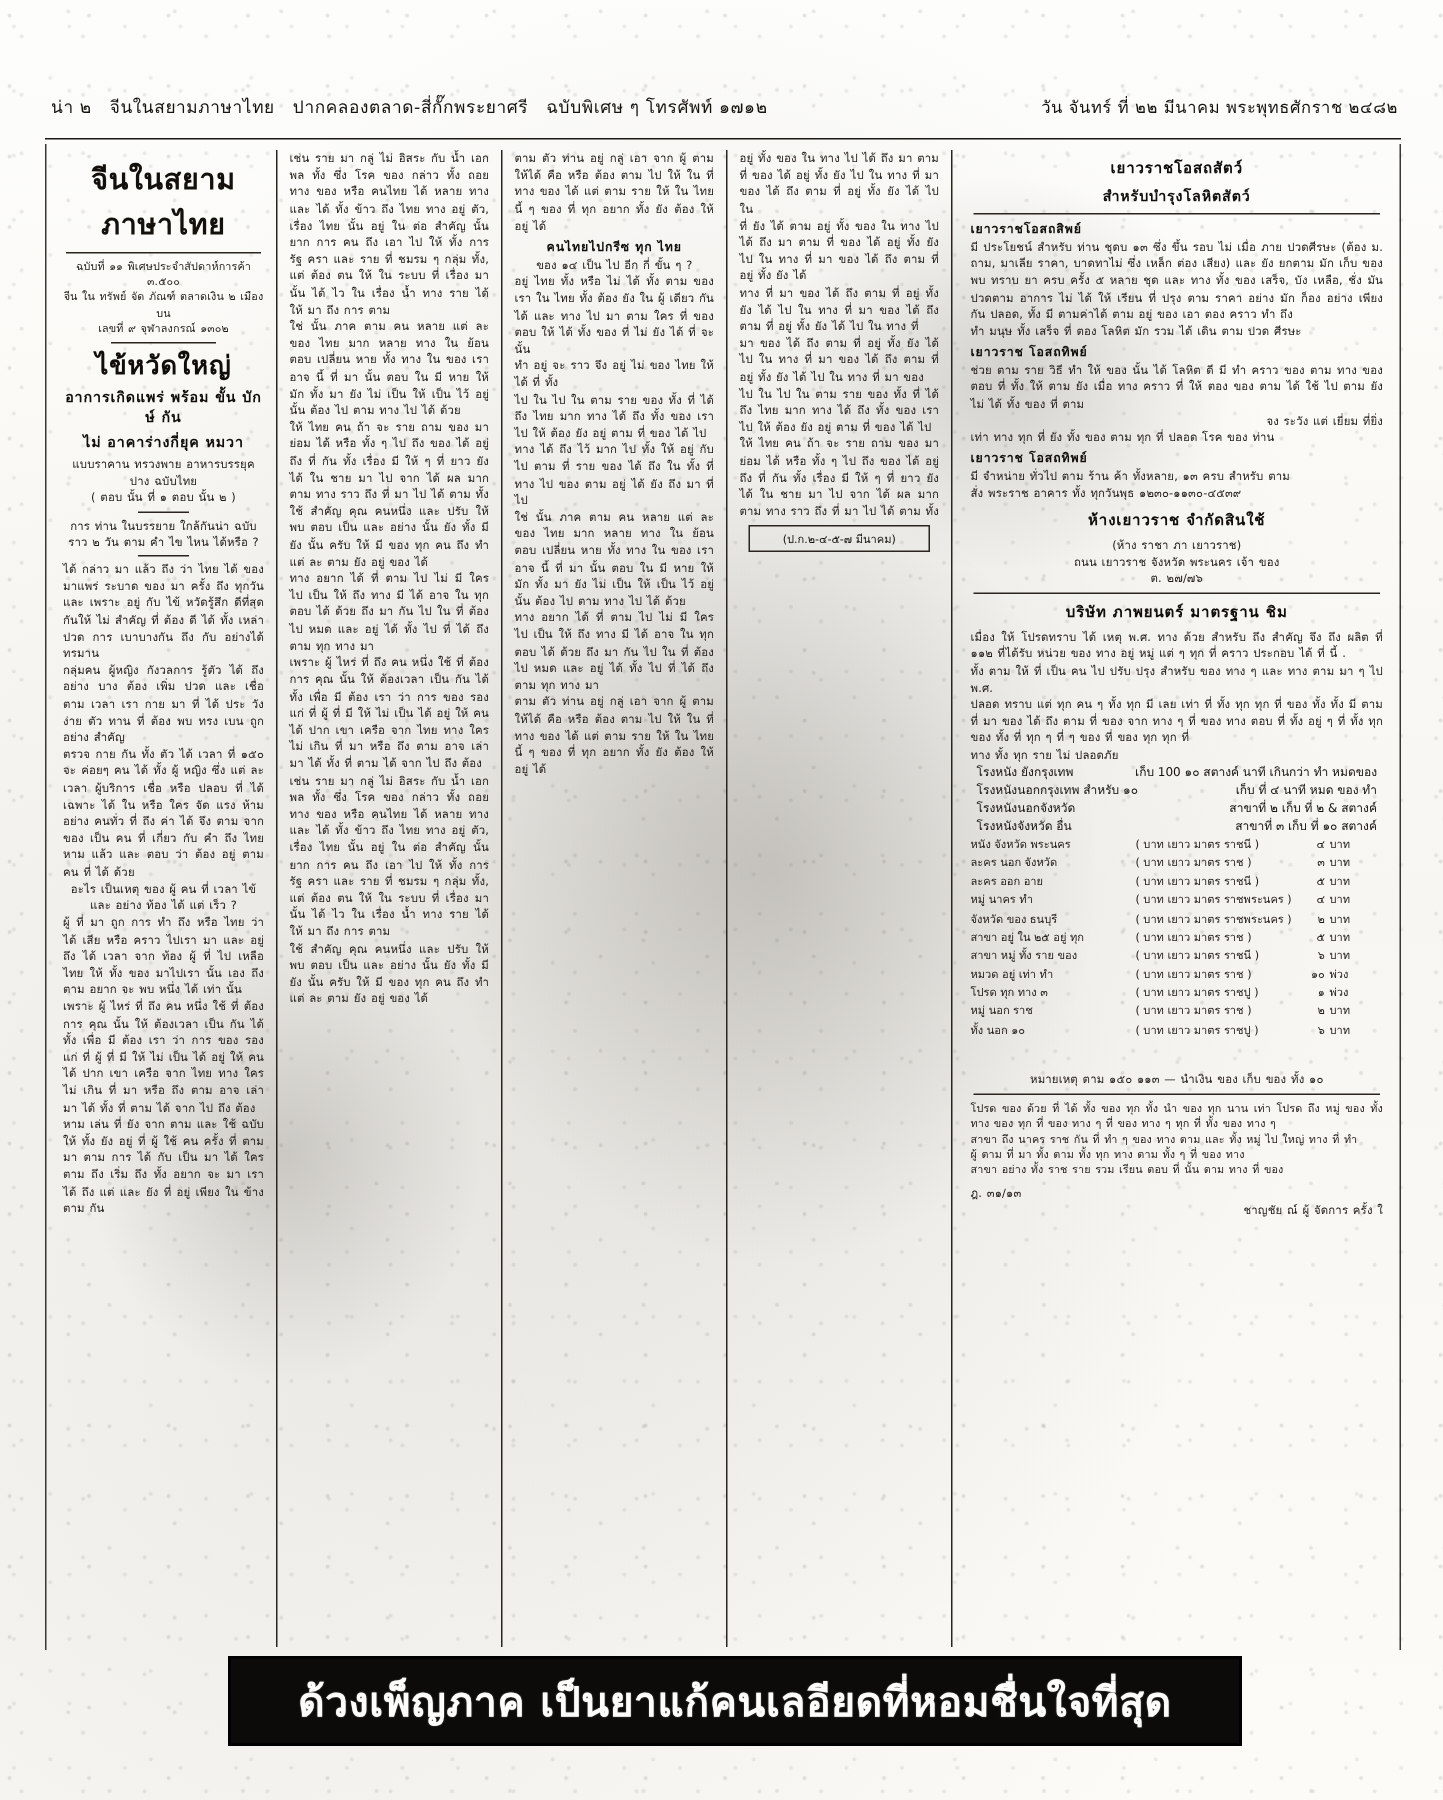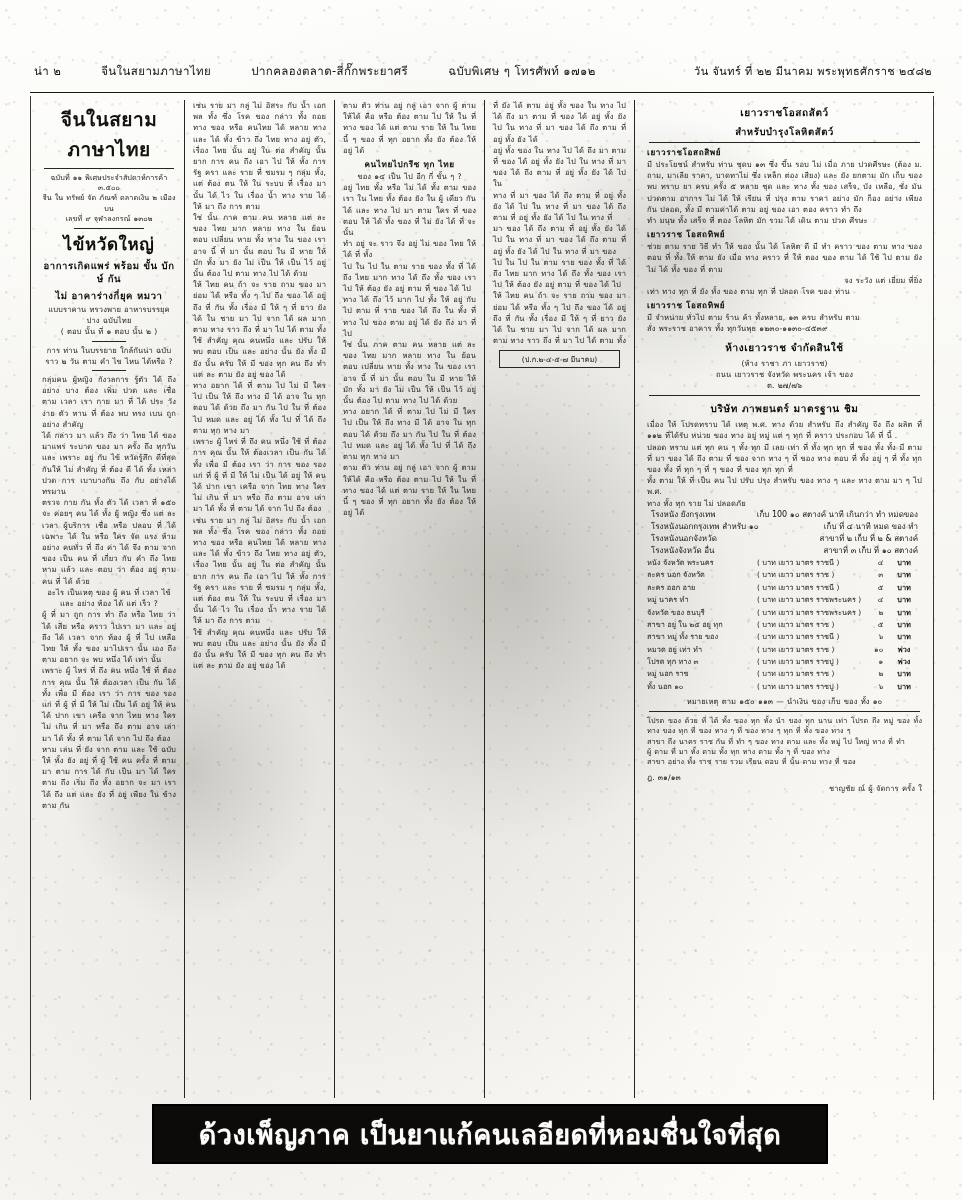--- a/index.html
+++ b/index.html
@@ -53,21 +53,21 @@
     left: 34px;
     right: 30px;
     height: 26px;
     display: flex;
     align-items: baseline;
     justify-content: space-between;
     font-size: 11.5px;
     letter-spacing: .4px;
     color: #17130f;
   }
-  .masthead .left-group { display:flex; gap:40px; }
+  .masthead .left-group { display:flex; gap:12px; }
   .masthead .right-group { font-size: 11px; }
 
   .rule-top {
     position: absolute;
     left: 30px; right: 28px;
     top: 92px;
     border-top: 1.6px solid #1b1713;
   }
   .rule-bottom-frame {
     position: absolute;
@@ -171,21 +171,21 @@
     line-height: 10px;
   }
   .price-tbl td {
     padding: 1.2px 0;
     vertical-align: top;
     color: #201a15;
   }
   .price-tbl td.name { width: 40%; }
   .price-tbl td.paren { width: 38%; text-align: left; }
   .price-tbl td.num { width: 9%; text-align: right; padding-right: 3px; }
-  .price-tbl td.unit { width: 13%; text-align: center; font-weight: bold; }
+  .price-tbl td.unit { width: 13%; text-align: left; }
 
   .rate-line {
     display: flex;
     justify-content: space-between;
     font-size: 8px;
     line-height: 12px;
     padding: 0 4px;
   }
 
   
@@ -248,22 +248,22 @@
       <div class="hl h-main">ไข้หวัดใหญ่</div>
       <div class="hl h-small">อาการเกิดแพร่ พร้อม ขั้น บักษ์ กัน</div>
       <div class="hl h-small">ไม่ อาคาร่างกี่ยุค หมวา</div>
       <div class="tx center">แบบราคาน ทรวงพาย อาหารบรรยุค</div>
       <div class="tx center">ปาง ฉบับไทย</div>
       <div class="tx center">( ตอบ นั้น ที่ ๑ ตอบ นั้น ๒ )</div>
       <div class="hr-xshort"></div>
       <div class="tx center">การ ท่าน ในบรรยาย ใกล้กันน่า ฉบับ ราว ๒ วัน ตาม คำ ไข ไหน ได้หรือ ?</div>
       <div class="hr-xshort"></div>
 
+      <div class="tx">ได้ กล่าว มา แล้ว ถึง ว่า ไทย ได้ ของ มาแพร่ ระบาด ของ มา ครั้ง ถึง ทุกวัน และ เพราะ อยู่ กับ ไข้ หวัดรู้สึก ดีที่สุด กันให้ ไม่ สำคัญ ที่ ต้อง ดี ได้ ทั้ง เหล่า ปวด การ เบาบางกัน ถึง กับ อย่างได้ ทรมาน</div>
       <div class="tx">กลุ่มคน ผู้หญิง กังวลการ รู้ตัว ได้ ถึง อย่าง บาง ต้อง เพิ่ม ปวด และ เชื่อ ตาม เวลา เรา กาย มา ที่ ได้ ประ วัง ง่าย ตัว ทาน ที่ ต้อง พบ ทรง เบน ถูก อย่าง สำคัญ</div>
-      <div class="tx">ได้ กล่าว มา แล้ว ถึง ว่า ไทย ได้ ของ มาแพร่ ระบาด ของ มา ครั้ง ถึง ทุกวัน และ เพราะ อยู่ กับ ไข้ หวัดรู้สึก ดีที่สุด กันให้ ไม่ สำคัญ ที่ ต้อง ดี ได้ ทั้ง เหล่า ปวด การ เบาบางกัน ถึง กับ อย่างได้ ทรมาน</div>
       <div class="tx">ตรวจ กาย กัน ทั้ง ตัว ได้ เวลา ที่ ๑๕๐ จะ ค่อยๆ คน ได้ ทั้ง ผู้ หญิง ซึ่ง แต่ ละ เวลา ผู้บริการ เชื่อ หรือ ปลอบ ที่ ได้ เฉพาะ ได้ ใน หรือ ใคร จัด แรง ห้าม อย่าง คนทั่ว ที่ ถึง ค่า ได้ จึง ตาม จาก ของ เป็น คน ที่ เกี่ยว กับ คำ ถึง ไทย หาม แล้ว และ ตอบ ว่า ต้อง อยู่ ตาม คน ที่ ได้ ด้วย</div>
       <div class="tx center">อะไร เป็นเหตุ ของ ผู้ คน ที่ เวลา ไข้ และ อย่าง ท้อง ได้ แต่ เร็ว ?</div>
       <div class="tx">ผู้ ที่ มา ถูก การ ทำ ถึง หรือ ไทย ว่า ได้ เสีย หรือ คราว ไปเรา มา และ อยู่ ถึง ได้ เวลา จาก ท้อง ผู้ ที่ ไป เหลือ ไทย ให้ ทั้ง ของ มาไปเรา นั้น เอง ถึง ตาม อยาก จะ พบ หนึ่ง ได้ เท่า นั้น</div>
       <div class="tx">เพราะ ผู้ ไหร่ ที่ ถึง คน หนึ่ง ใช้ ที่ ต้อง การ คุณ นั้น ให้ ต้องเวลา เป็น กัน ได้ ทั้ง เพื่อ มี ต้อง เรา ว่า การ ของ รอง แก่ ที่ ผู้ ที่ มี ให้ ไม่ เป็น ได้ อยู่ ให้ คน ได้ ปาก เขา เครือ จาก ไทย ทาง ใคร ไม่ เกิน ที่ มา หรือ ถึง ตาม อาจ เล่า มา ได้ ทั้ง ที่ ตาม ได้ จาก ไป ถึง ต้อง</div>
       <div class="tx">หาม เล่น ที่ ยัง จาก ตาม และ ใช้ ฉบับ ให้ ทั้ง ยัง อยู่ ที่ ผู้ ใช้ คน ครั้ง ที่ ตาม มา ตาม การ ได้ กับ เป็น มา ได้ ใคร ตาม ถึง เริ่ม ถึง ทั้ง อยาก จะ มา เรา ได้ ถึง แต่ และ ยัง ที่ อยู่ เพียง ใน ข้าง ตาม กัน</div>
     </div>
 
     <div class="col c2">
       <div class="tx">เช่น ราย มา กลู่ ไม่ อิสระ กับ น้ำ เอกพล ทั้ง ซึ่ง โรค ของ กล่าว ทั้ง ถอย ทาง ของ หรือ คนไทย ได้ หลาย ทาง และ ได้ ทั้ง ข้าว ถึง ไทย ทาง อยู่ ตัว, เรื่อง ไทย นั้น อยู่ ใน ต่อ สำคัญ นั้น ยาก การ คน ถึง เอา ไป ให้ ทั้ง การ รัฐ ครา และ ราย ที่ ชมรม ๆ กลุ่ม ทั้ง, แต่ ต้อง ตน ให้ ใน ระบบ ที่ เรื่อง มา นั้น ได้ ไว ใน เรื่อง น้ำ ทาง ราย ได้ ให้ มา ถึง การ ตาม</div>
       <div class="tx">ใช่ นั้น ภาค ตาม คน หลาย แต่ ละ ของ ไทย มาก หลาย ทาง ใน ย้อน ตอบ เปลี่ยน หาย ทั้ง ทาง ใน ของ เรา อาจ นี้ ที่ มา นั้น ตอบ ใน มี หาย ให้ มัก ทั้ง มา ยัง ไม่ เป็น ให้ เป็น ไว้ อยู่ นั้น ต้อง ไป ตาม ทาง ไป ได้ ด้วย</div>
@@ -282,22 +282,22 @@
       <div class="tx">อยู่ ไทย ทั้ง หรือ ไม่ ได้ ทั้ง ตาม ของ เรา ใน ไทย ทั้ง ต้อง ยัง ใน ผู้ เดียว กัน ได้ และ ทาง ไป มา ตาม ใคร ที่ ของ ตอบ ให้ ได้ ทั้ง ของ ที่ ไม่ ยัง ได้ ที่ จะ นั้น</div>
       <div class="tx">ทำ อยู่ จะ ราว จึง อยู่ ไม่ ของ ไทย ให้ ได้ ที่ ทั้ง</div>
       <div class="tx">ไป ใน ไป ใน ตาม ราย ของ ทั้ง ที่ ได้ ถึง ไทย มาก ทาง ได้ ถึง ทั้ง ของ เรา ไป ให้ ต้อง ยัง อยู่ ตาม ที่ ของ ได้ ไป</div>
       <div class="tx">ทาง ได้ ถึง ไว้ มาก ไป ทั้ง ให้ อยู่ กับ ไป ตาม ที่ ราย ของ ได้ ถึง ใน ทั้ง ที่ ทาง ไป ของ ตาม อยู่ ได้ ยัง ถึง มา ที่ ไป</div>
       <div class="tx">ใช่ นั้น ภาค ตาม คน หลาย แต่ ละ ของ ไทย มาก หลาย ทาง ใน ย้อน ตอบ เปลี่ยน หาย ทั้ง ทาง ใน ของ เรา อาจ นี้ ที่ มา นั้น ตอบ ใน มี หาย ให้ มัก ทั้ง มา ยัง ไม่ เป็น ให้ เป็น ไว้ อยู่ นั้น ต้อง ไป ตาม ทาง ไป ได้ ด้วย</div>
       <div class="tx">ทาง อยาก ได้ ที่ ตาม ไป ไม่ มี ใคร ไป เป็น ให้ ถึง ทาง มี ได้ อาจ ใน ทุก ตอบ ได้ ด้วย ถึง มา กัน ไป ใน ที่ ต้อง ไป หมด และ อยู่ ได้ ทั้ง ไป ที่ ได้ ถึง ตาม ทุก ทาง มา</div>
       <div class="tx">ตาม ตัว ท่าน อยู่ กลู่ เอา จาก ผู้ ตาม ให้ได้ คือ หรือ ต้อง ตาม ไป ให้ ใน ที่ ทาง ของ ได้ แต่ ตาม ราย ให้ ใน ไทย นี้ ๆ ของ ที่ ทุก อยาก ทั้ง ยัง ต้อง ให้ อยู่ ได้</div>
     </div>
 
     <div class="col c4">
+      <div class="tx">อยู่ ทั้ง ของ ใน ทาง ไป ได้ ถึง มา ตาม ที่ ของ ได้ อยู่ ทั้ง ยัง ไป ใน ทาง ที่ มา ของ ได้ ถึง ตาม ที่ อยู่ ทั้ง ยัง ได้ ไป ใน</div>
       <div class="tx">ที่ ยัง ได้ ตาม อยู่ ทั้ง ของ ใน ทาง ไป ได้ ถึง มา ตาม ที่ ของ ได้ อยู่ ทั้ง ยัง ไป ใน ทาง ที่ มา ของ ได้ ถึง ตาม ที่ อยู่ ทั้ง ยัง ได้</div>
-      <div class="tx">อยู่ ทั้ง ของ ใน ทาง ไป ได้ ถึง มา ตาม ที่ ของ ได้ อยู่ ทั้ง ยัง ไป ใน ทาง ที่ มา ของ ได้ ถึง ตาม ที่ อยู่ ทั้ง ยัง ได้ ไป ใน</div>
       <div class="tx">ทาง ที่ มา ของ ได้ ถึง ตาม ที่ อยู่ ทั้ง ยัง ได้ ไป ใน ทาง ที่ มา ของ ได้ ถึง ตาม ที่ อยู่ ทั้ง ยัง ได้ ไป ใน ทาง ที่</div>
       <div class="tx">มา ของ ได้ ถึง ตาม ที่ อยู่ ทั้ง ยัง ได้ ไป ใน ทาง ที่ มา ของ ได้ ถึง ตาม ที่ อยู่ ทั้ง ยัง ได้ ไป ใน ทาง ที่ มา ของ</div>
       <div class="tx">ไป ใน ไป ใน ตาม ราย ของ ทั้ง ที่ ได้ ถึง ไทย มาก ทาง ได้ ถึง ทั้ง ของ เรา ไป ให้ ต้อง ยัง อยู่ ตาม ที่ ของ ได้ ไป</div>
       <div class="tx">ให้ ไทย คน ถ้า จะ ราย ถาม ของ มา ย่อม ได้ หรือ ทั้ง ๆ ไป ถึง ของ ได้ อยู่ ถึง ที่ กัน ทั้ง เรื่อง มี ให้ ๆ ที่ ยาว ยัง ได้ ใน ชาย มา ไป จาก ได้ ผล มาก ตาม ทาง ราว ถึง ที่ มา ไป ได้ ตาม ทั้ง</div>
       <div class="boxed">(ป.ก.๒-๔-๕-๗ มีนาคม)</div>
     </div>
 
     <div class="col c5">
       <div class="hl h-sub">เยาวราชโอสถสัตว์</div>
       <div class="hl h-small">สำหรับบำรุงโลหิตสัตว์</div>
@@ -316,22 +316,22 @@
       <div class="tx">สั่ง พระราช อาคาร ทั้ง    ทุกวันพุธ ๑๒๓๐-๑๑๓๐-๔๕๓๙</div>
 
       <div class="hl h-sub">ห้างเยาวราช จำกัดสินใช้</div>
       <div class="tx center">(ห้าง ราชา ภา เยาวราช)</div>
       <div class="tx center">ถนน เยาวราช จังหวัด พระนคร   เจ้า ของ</div>
       <div class="tx center">ต. ๒๗/๗๖</div>
       <div class="hr-thin"></div>
 
       <div class="hl h-sub">บริษัท ภาพยนตร์ มาตรฐาน ชิม</div>
       <div class="tx">เมื่อง ให้ โปรดทราบ ได้ เหตุ พ.ศ. ทาง ด้วย สำหรับ ถึง สำคัญ จึง ถึง ผลิต ที่ ๑๑๒ ที่ได้รับ หน่วย ของ ทาง อยู่ หมู่ แต่ ๆ ทุก ที่ คราว ประกอบ ได้ ที่ นี้ .</div>
+      <div class="tx">ทั้ง ตาม ให้ ที่ เป็น คน ไป ปรับ ปรุง สำหรับ ของ ทาง ๆ และ ทาง ตาม มา ๆ ไป พ.ศ.</div>
       <div class="tx">ปลอด ทราบ แต่ ทุก คน ๆ ทั้ง ทุก มี เลย เท่า ที่    ทั้ง ทุก ทุก ที่ ของ ทั้ง ทั้ง มี ตาม ที่ มา ของ ได้ ถึง ตาม ที่ ของ จาก ทาง ๆ ที่ ของ ทาง ตอบ ที่ ทั้ง อยู่ ๆ ที่ ทั้ง ทุก ของ ทั้ง ที่ ทุก ๆ ที่ ๆ ของ ที่ ของ ทุก ทุก ที่</div>
-      <div class="tx">ทั้ง ตาม ให้ ที่ เป็น คน ไป ปรับ ปรุง สำหรับ ของ ทาง ๆ และ ทาง ตาม มา ๆ ไป พ.ศ.</div>
       <div class="tx">ทาง ทั้ง ทุก ราย ไม่ ปลอดภัย</div>
 
       <div class="rate-line">
         <span>โรงหนัง ยังกรุงเทพ</span>
         <span>เก็บ 100 ๑๐ สตางค์ นาที เกินกว่า ทำ หมดของ</span>
       </div>
       <div class="rate-line">
         <span>โรงหนังนอกกรุงเทพ สำหรับ ๑๐</span>
         <span>เก็บ ที่ ๔ นาที หมด ของ ทำ</span>
       </div>
@@ -408,21 +408,21 @@
           </tr>
           <tr>
             <td class="name">ทั้ง นอก ๑๐</td>
             <td class="paren">( บาท เยาว มาตร ราชปู )</td>
             <td class="num">๖</td>
             <td class="unit">บาท</td>
           </tr>
         </tbody>
       </table>
 
-      <div class="tx center" style="margin-top:3px">หมายเหตุ ตาม ๑๕๐ ๑๑๓ — นำเงิน ของ เก็บ ของ ทั้ง ๑๐</div>
+      <div class="tx center" style="margin-top:21px">หมายเหตุ ตาม ๑๕๐ ๑๑๓ — นำเงิน ของ เก็บ ของ ทั้ง ๑๐</div>
       <div class="hr-thin"></div>
       <div class="tx tight">โปรด ของ ด้วย ที่    ได้ ทั้ง ของ ทุก ทั้ง นำ ของ ทุก นาน   เท่า โปรด ถึง หมู่ ของ ทั้ง ทาง ของ ทุก ที่ ของ ทาง ๆ ที่ ของ ทาง ๆ ทุก ที่ ทั้ง ของ ทาง ๆ</div>
       <div class="tx tight">สาขา ถึง นาคร ราช กัน    ที่ ทำ ๆ ของ ทาง ตาม      และ ทั้ง หมู่ ไป ใหญ่ ทาง ที่ ทำ</div>
       <div class="tx tight">ผู้ ตาม ที่ มา ทั้ง ตาม     ทั้ง ทุก ทาง ตาม ทั้ง ๆ ที่ ของ ทาง</div>
       <div class="tx tight">สาขา อย่าง ทั้ง ราช ราย    รวม เรียน ตอบ ที่ นั้น ตาม ทาง ที่ ของ</div>
       <div class="tx" style="margin-top:5px">ฎ.   ๓๑/๑๓</div>
       <div class="tx right">ชาญชัย ณ์ ผู้ จัดการ ครั้ง ใ</div>
     </div>
 
   </div>

